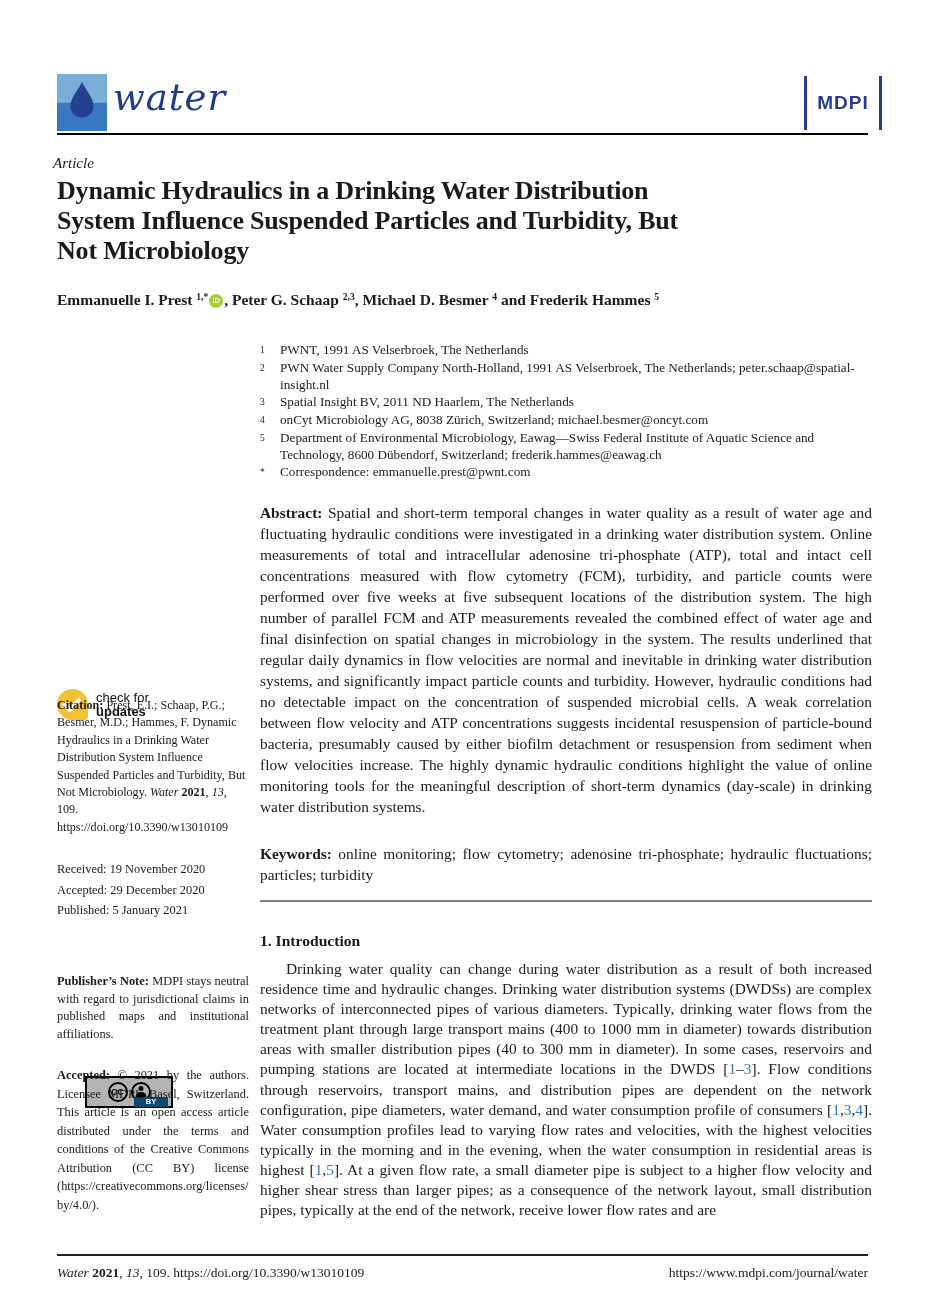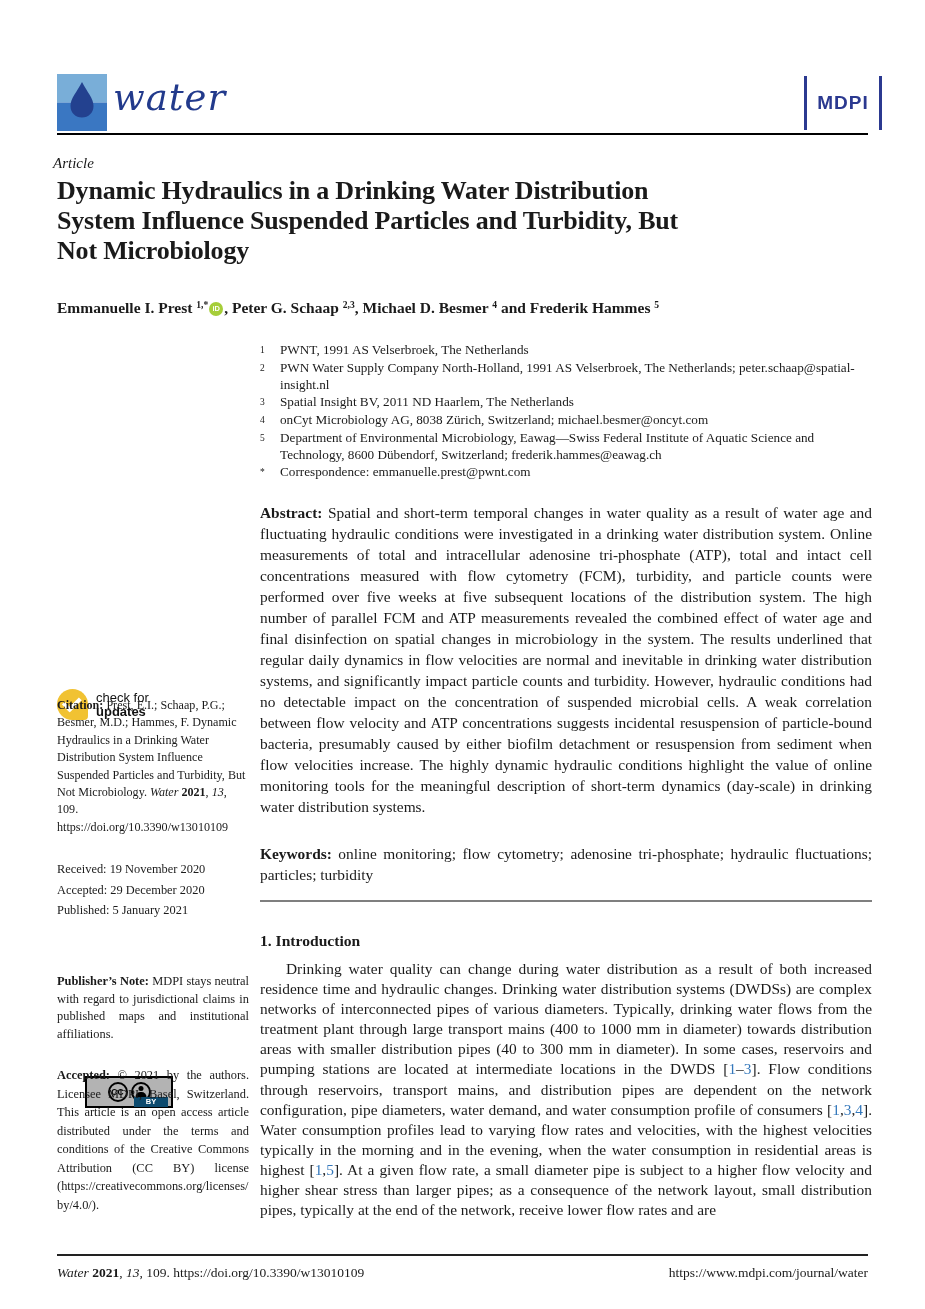--- a/index.html
+++ b/index.html
@@ -71,21 +71,21 @@
   .footer-left{position:absolute;left:57px;top:1265px;font-size:13.5px;}
   .footer-right{position:absolute;right:57px;top:1265px;font-size:13.5px;}
 
   
   .seg-b{font-weight:bold;}
   .seg-i{font-style:italic;}
   .seg-sup{font-size:0.62em;vertical-align:0.5em;}
   .seg-link{color:#3377bb;cursor:pointer;}
   .seg-orcid{display:inline-block;width:14px;height:14px;background:#a6ce39;border-radius:50%;
        color:#fff;font-size:7.5px;line-height:14px;text-align:center;vertical-align:2px;
-       font-family:"Liberation Sans",sans-serif;font-weight:bold;margin:12px 1px;cursor:pointer;}
+       font-family:"Liberation Sans",sans-serif;font-weight:bold;margin:4px 1px;cursor:pointer;}
 </style>
 </head>
 <body>
 
 <div class="water-logo">
   <svg width="50" height="57" viewBox="0 0 50 57">
     <rect x="0" y="0" width="50" height="28.5" fill="#79aed8"></rect>
     <rect x="0" y="28.5" width="50" height="28.5" fill="#3a77c2"></rect>
     <path d="M25 8 C20 18 13.5 24 13.5 32 C13.5 38.8 18.6 43.5 25 43.5 C31.4 43.5 36.5 38.8 36.5 32 C36.5 24 30 18 25 8 Z" fill="#23418f"></path>
   </svg>

